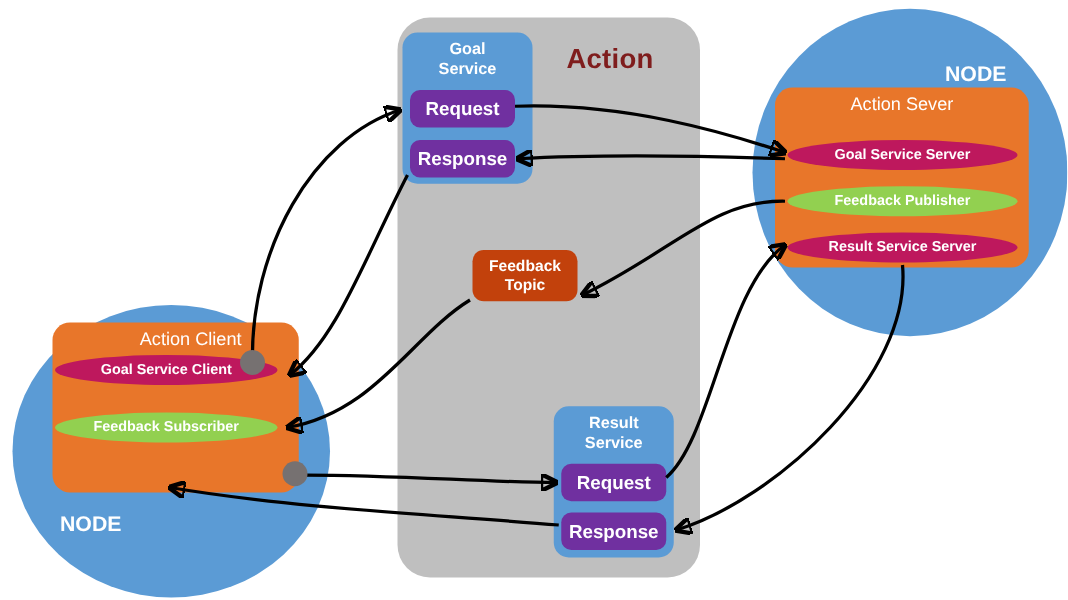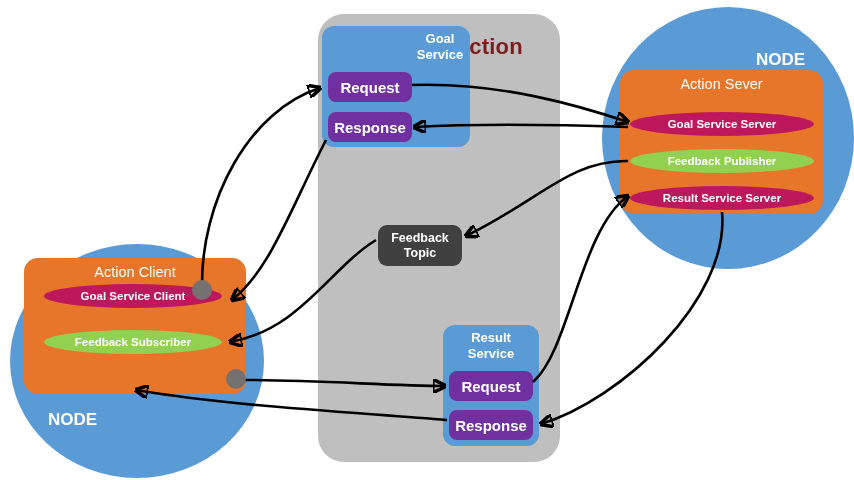--- a/index.html
+++ b/index.html
@@ -55,21 +55,21 @@
   }
   #node-label-client { left: 48px;  top: 410px; }
   #node-label-server { left: 756px; top: 50px; }
 
   
   .orange-box {
     position: absolute;
     background: #e8762a;
     border-radius: 14px;
   }
-  #action-client-box { left: 24px;  top: 258px; width: 222px; height: 136px; }
+  #action-client-box { left: 42px;  top: 258px; width: 185px; height: 136px; padding-left: 12px; }
   #action-server-box { left: 620px; top: 70px;  width: 203px; height: 144px; }
 
   .orange-title {
     position: absolute;
     width: 100%;
     text-align: center;
     top: 6px;
     font-size: 14.5px;
     font-weight: normal;
     color: #ffffff;
@@ -96,21 +96,21 @@
   #pill-goal-server      { left: 630px; top: 112px; width: 184px; height: 24px; }
   #pill-feedback-pub     { left: 630px; top: 149px; width: 184px; height: 24px; }
   #pill-result-server    { left: 630px; top: 186px; width: 184px; height: 24px; }
 
   
   .service-box {
     position: absolute;
     background: #5b9bd5;
     border-radius: 12px;
   }
-  #goal-service-box   { left: 322px; top: 26px;  width: 104px; height: 121px; padding-left: 44px; }
+  #goal-service-box   { left: 322px; top: 26px;  width: 104px; height: 121px; }
   #result-service-box { left: 443px; top: 325px; width: 96px; height: 121px; }
 
   .service-title {
     position: absolute;
     width: 100%;
     text-align: center;
     top: 5px;
     font-size: 13px;
     font-weight: bold;
     color: #ffffff;
@@ -131,24 +131,24 @@
   }
   #goal-request    { left: 328px; top: 72px;  width: 84px; height: 30px; }
   #goal-response   { left: 328px; top: 112px; width: 84px; height: 30px; }
   #result-request  { left: 449px; top: 371px; width: 84px; height: 30px; }
   #result-response { left: 449px; top: 410px; width: 84px; height: 30px; }
 
   
   #feedback-topic-box {
     position: absolute;
     left: 378px;
-    top: 225px;
+    top: 200px;
     width: 84px;
     height: 41px;
-    background: #404040;
+    background: #c2410c;
     border-radius: 9px;
     display: flex;
     flex-direction: column;
     align-items: center;
     justify-content: center;
     font-size: 12.5px;
     font-weight: bold;
     color: #ffffff;
     line-height: 15px;
   }

